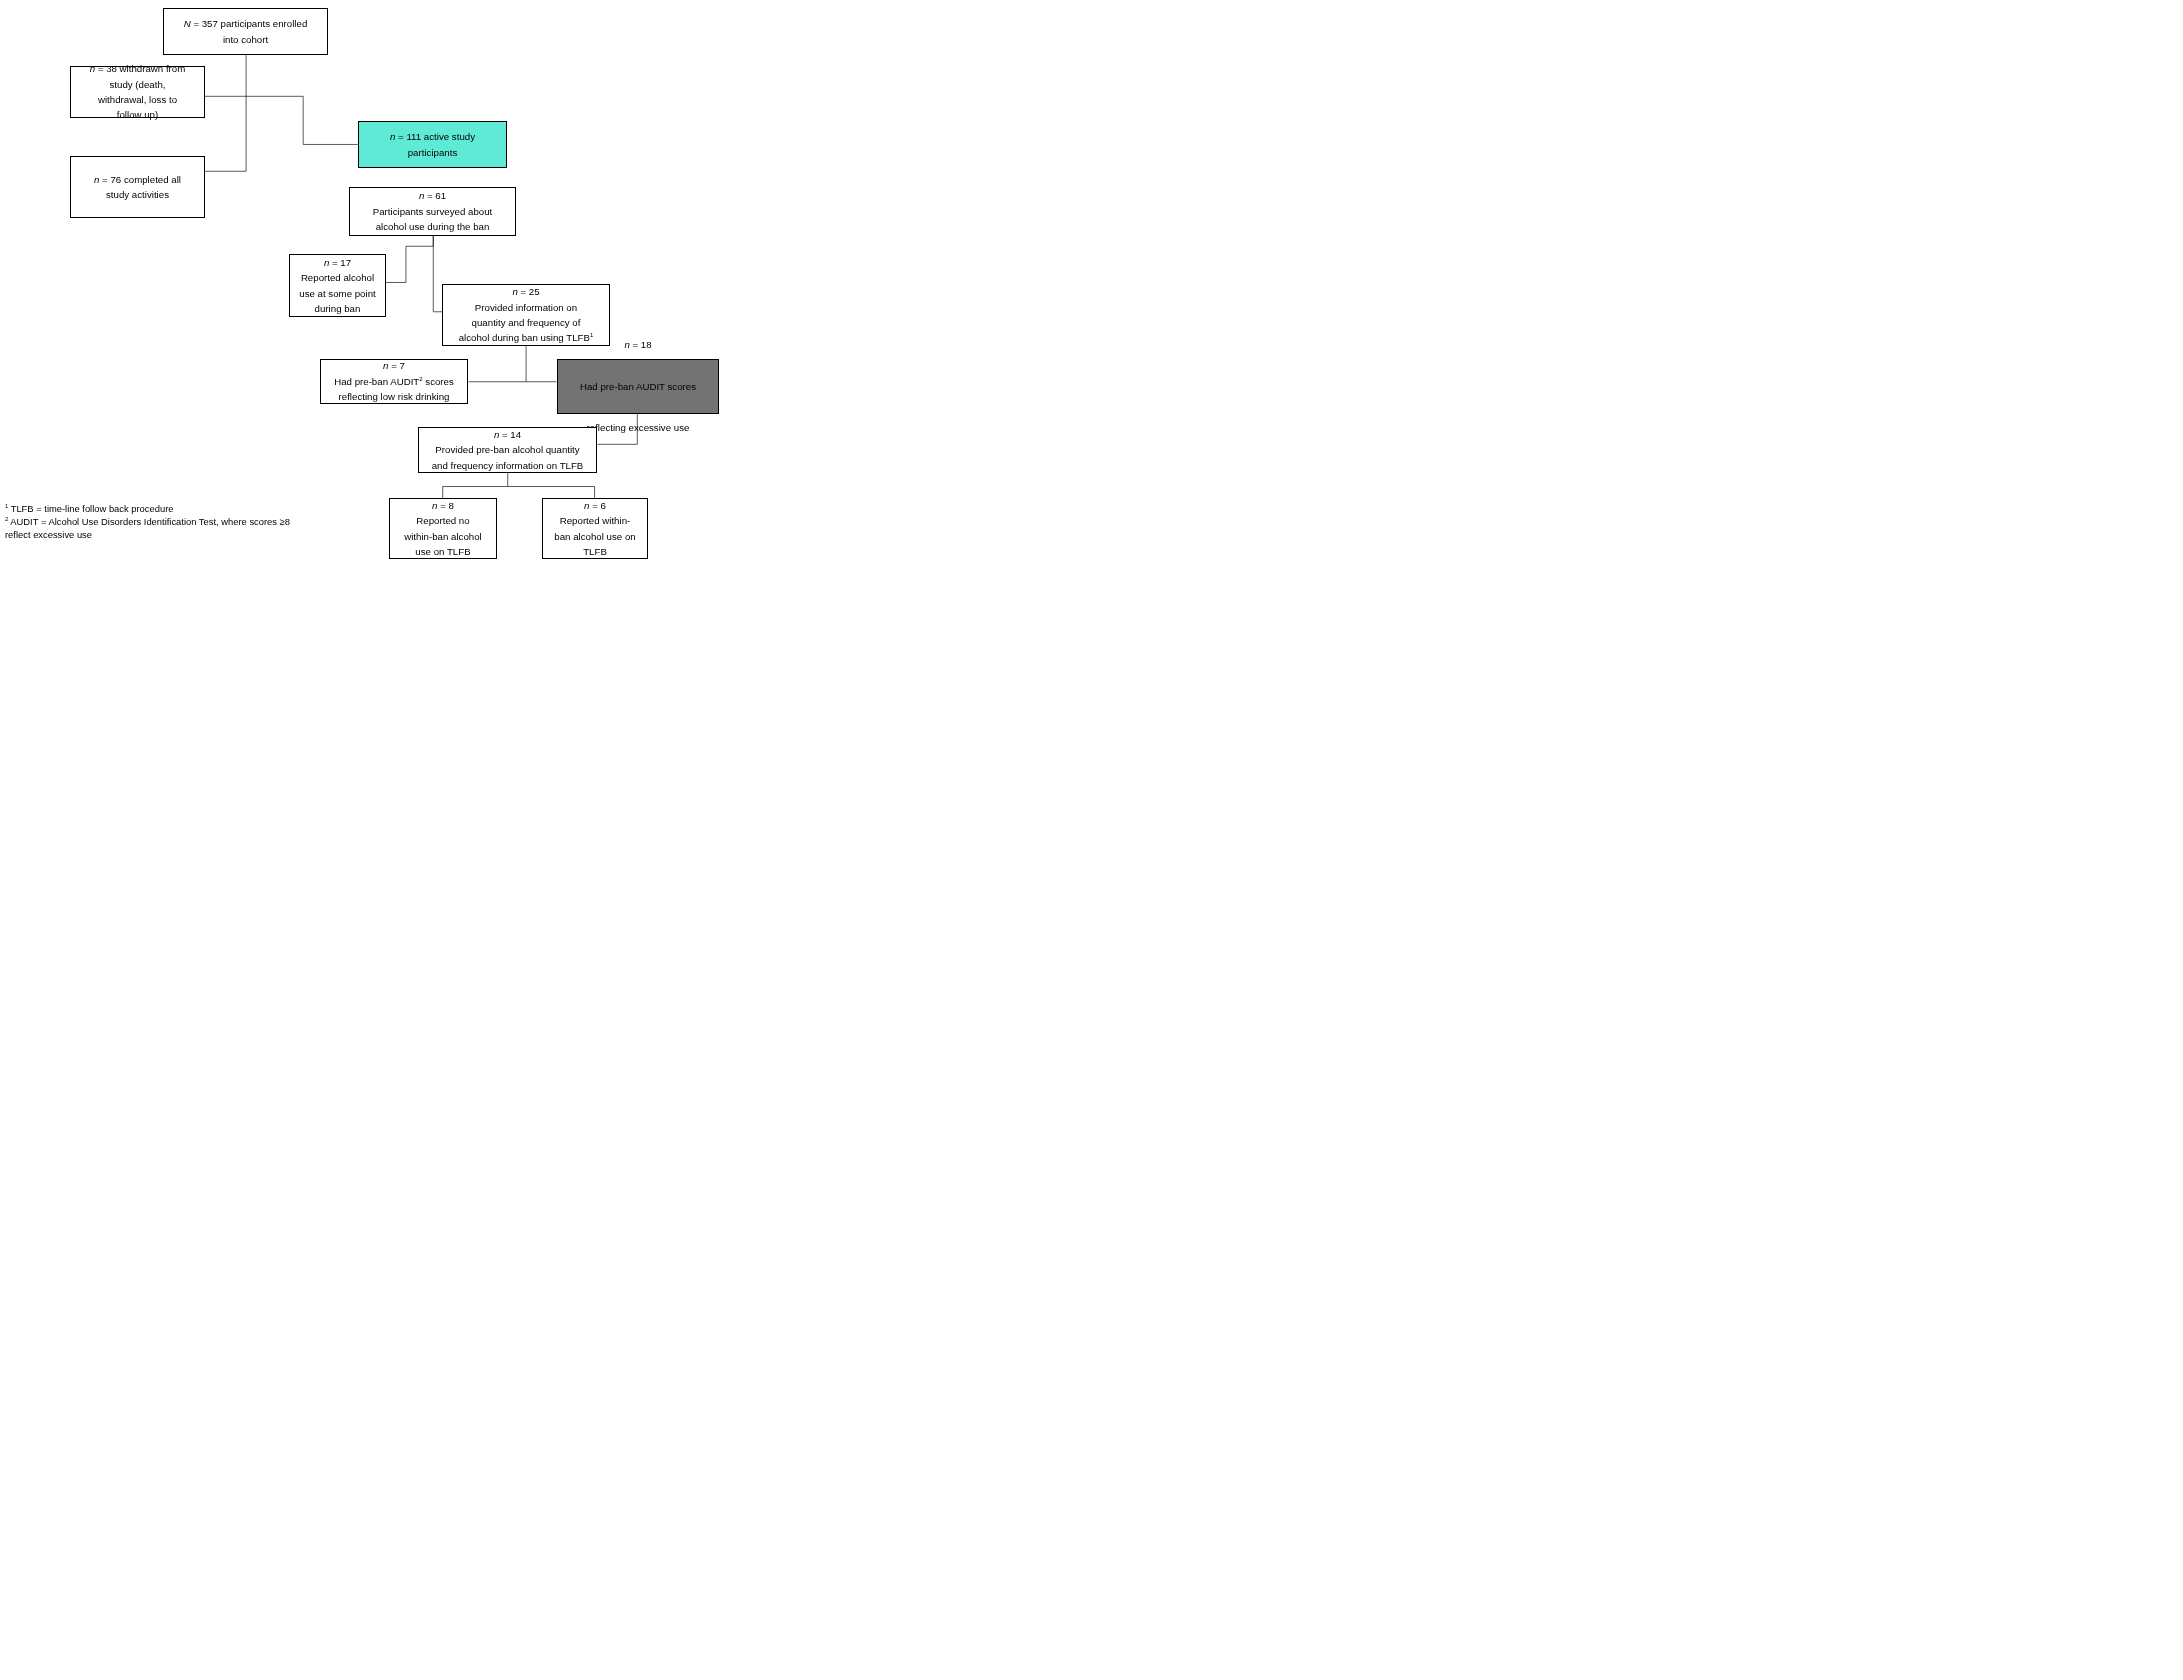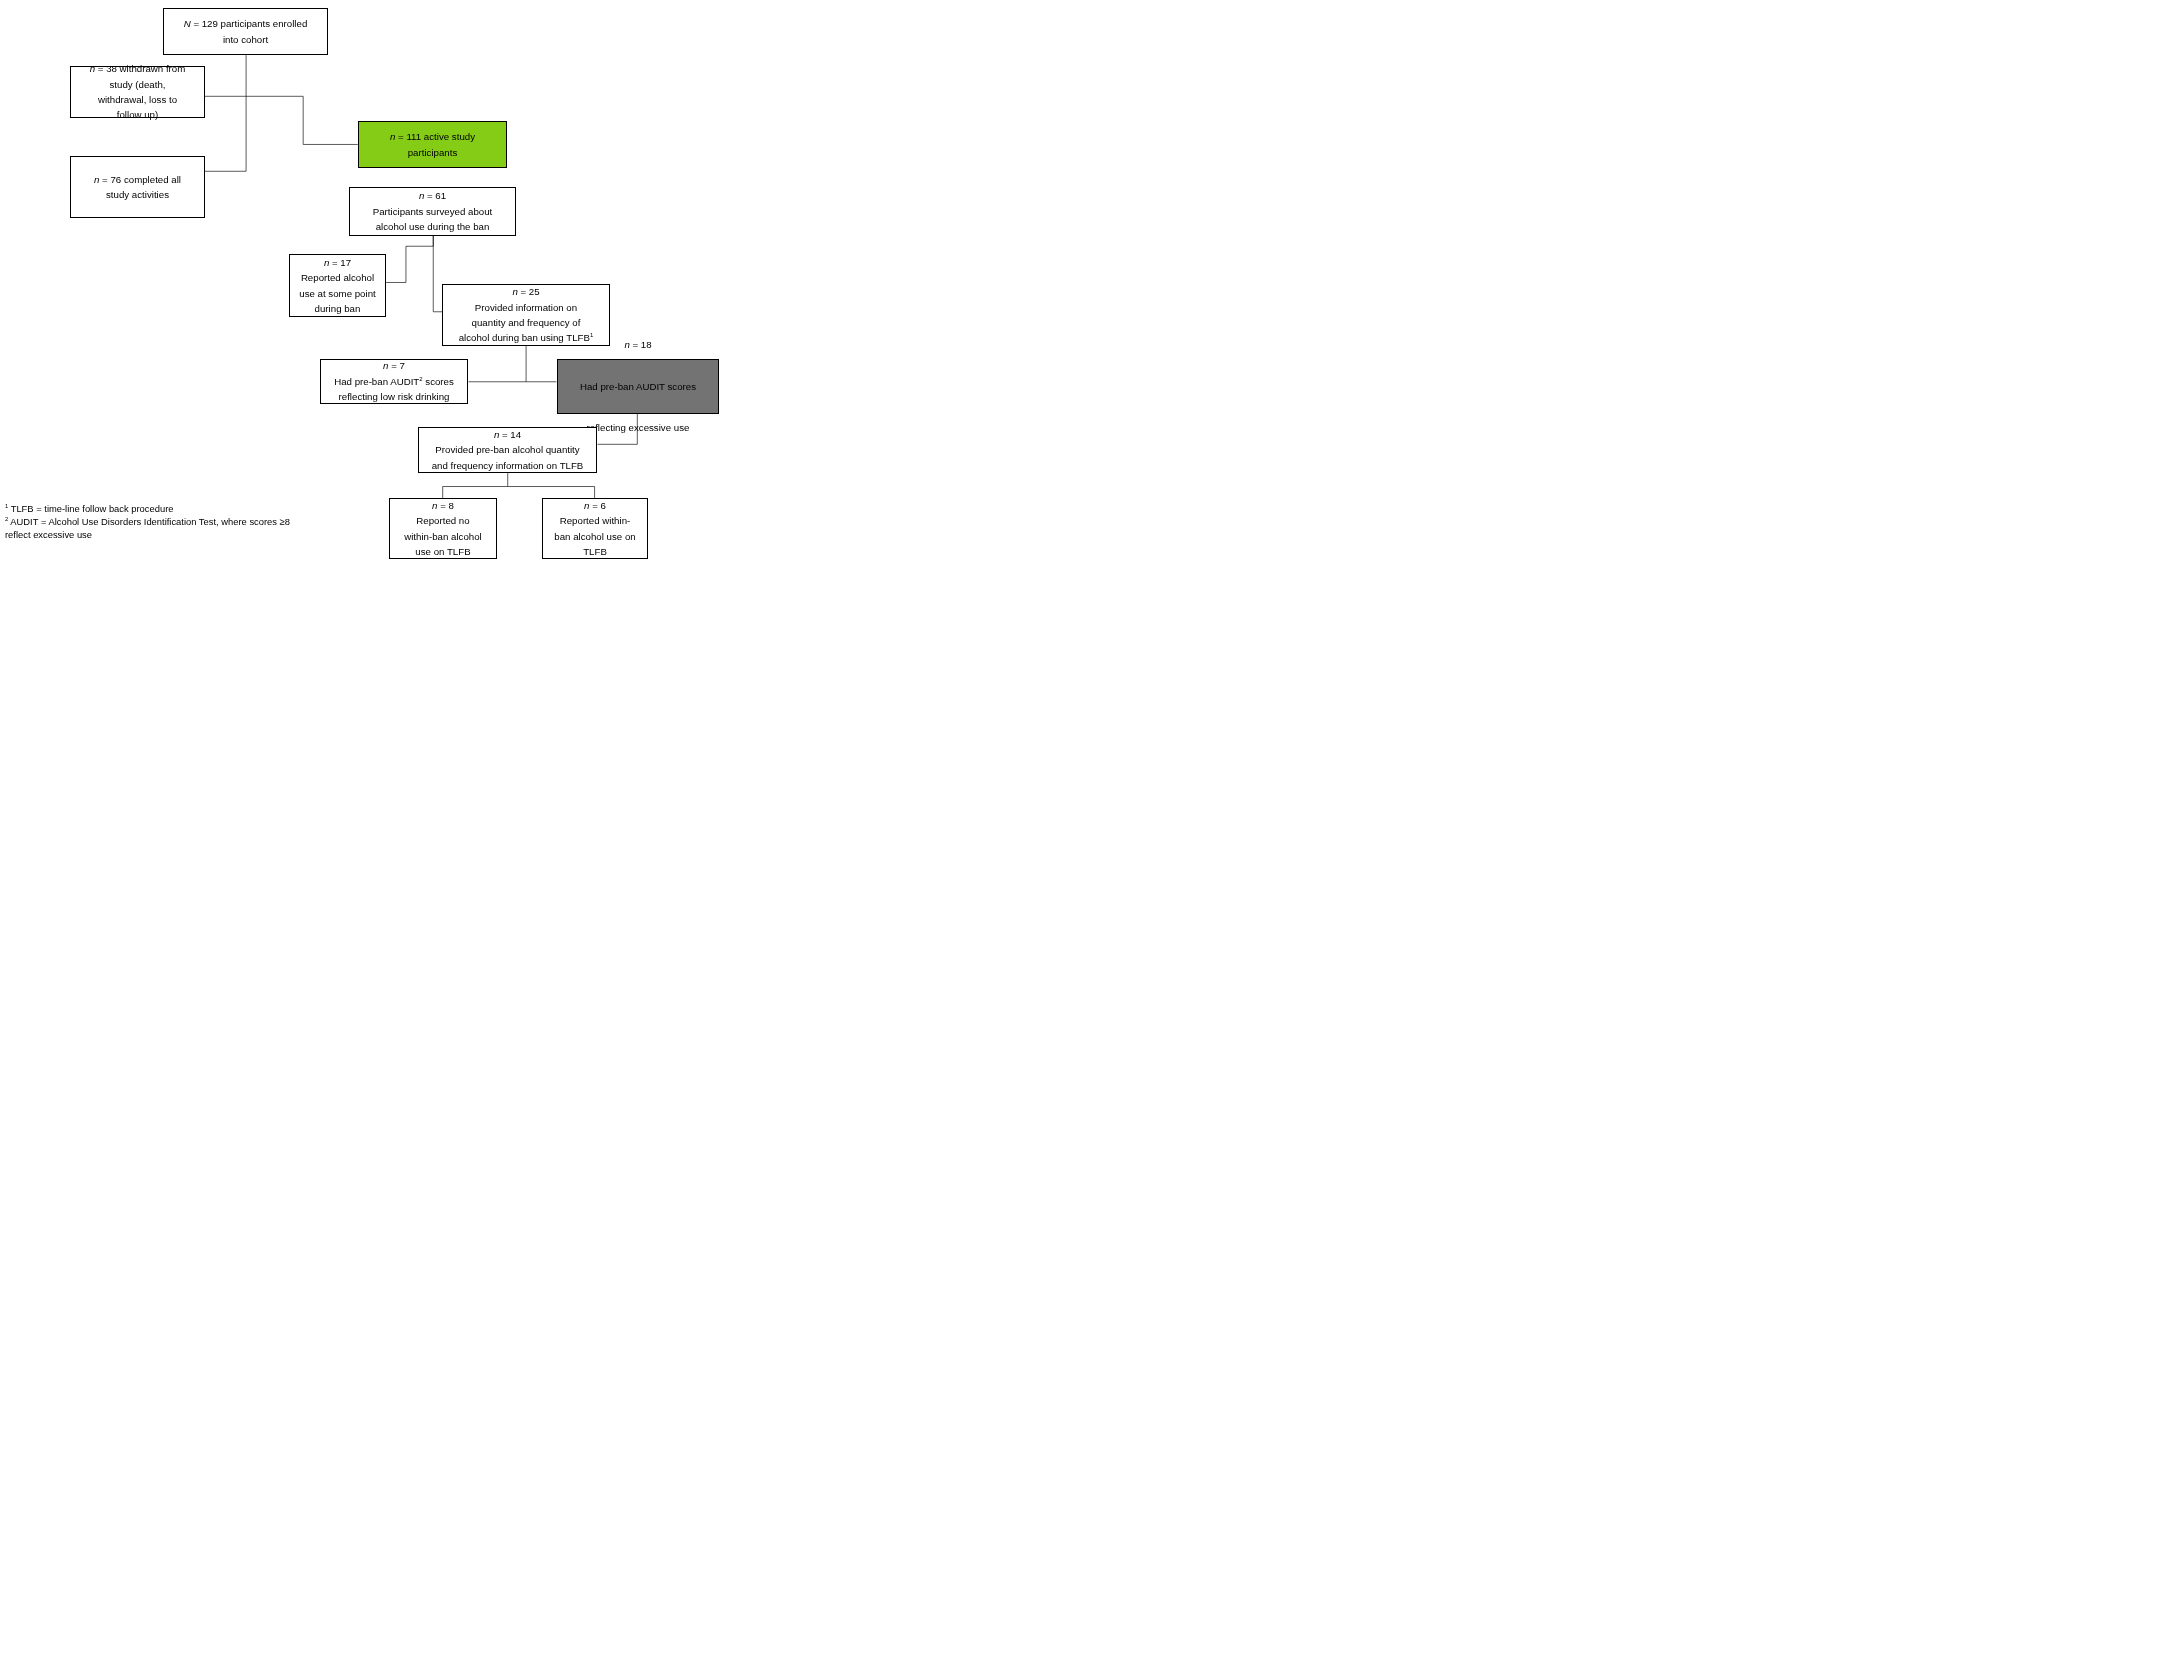--- a/index.html
+++ b/index.html
@@ -53,34 +53,34 @@
       <polyline points="1022,953 1022,980" fill="none" stroke="#000000" stroke-width="1.3"></polyline>
       <polyline points="891,1003 891,980 1197,980 1197,1003" fill="none" stroke="#000000" stroke-width="1.3"></polyline>
     </svg>
 
   <div class="footnotes">
     <div class="fn-line"><sup>1</sup><span> TLFB = time-line follow back procedure</span></div>
     <div class="fn-line"><sup>2</sup><span> AUDIT = Alcohol Use Disorders Identification Test, where scores ≥8</span></div>
     <div class="fn-line"><span>reflect excessive use</span></div>
   </div>
 <div class="node" style="left: 163px; top: 8px; width: 165px; height: 47px; border-color: rgb(0, 0, 0); background: rgb(255, 255, 255);">
-      <div class="line"><i>N</i><span> = 129 participants enrolled</span></div>
+      <div class="line"><i>N</i><span> = 357 participants enrolled</span></div>
       <div class="line"><span>into cohort</span></div>
     </div>
     <div class="node" style="left: 70px; top: 66px; width: 135px; height: 52px; border-color: rgb(0, 0, 0); background: rgb(255, 255, 255);">
       <div class="line"><i>n</i><span> = 38 withdrawn from</span></div>
       <div class="line"><span>study (death,</span></div>
       <div class="line"><span>withdrawal, loss to</span></div>
       <div class="line"><span>follow up)</span></div>
     </div>
     <div class="node" style="left: 70px; top: 156px; width: 135px; height: 62px; border-color: rgb(0, 0, 0); background: rgb(255, 255, 255);">
       <div class="line"><i>n</i><span> = 76 completed all</span></div>
       <div class="line"><span>study activities</span></div>
     </div>
-    <div class="node" style="left: 358px; top: 121px; width: 149px; height: 47px; border-color: rgb(0, 0, 0); background: #84cc16;">
+    <div class="node" style="left: 358px; top: 121px; width: 149px; height: 47px; border-color: rgb(0, 0, 0); background: #5eead4;">
       <div class="line"><i>n</i><span> = 111 active study</span></div>
       <div class="line"><span>participants</span></div>
     </div>
     <div class="node" style="left: 349px; top: 187px; width: 167px; height: 49px; border-color: rgb(0, 0, 0); background: rgb(255, 255, 255);">
       <div class="line"><i>n</i><span> = 61</span></div>
       <div class="line"><span>Participants surveyed about</span></div>
       <div class="line"><span>alcohol use during the ban</span></div>
     </div>
     <div class="node" style="left: 289px; top: 254px; width: 97px; height: 63px; border-color: rgb(0, 0, 0); background: rgb(255, 255, 255);">
       <div class="line"><i>n</i><span> = 17</span></div>

